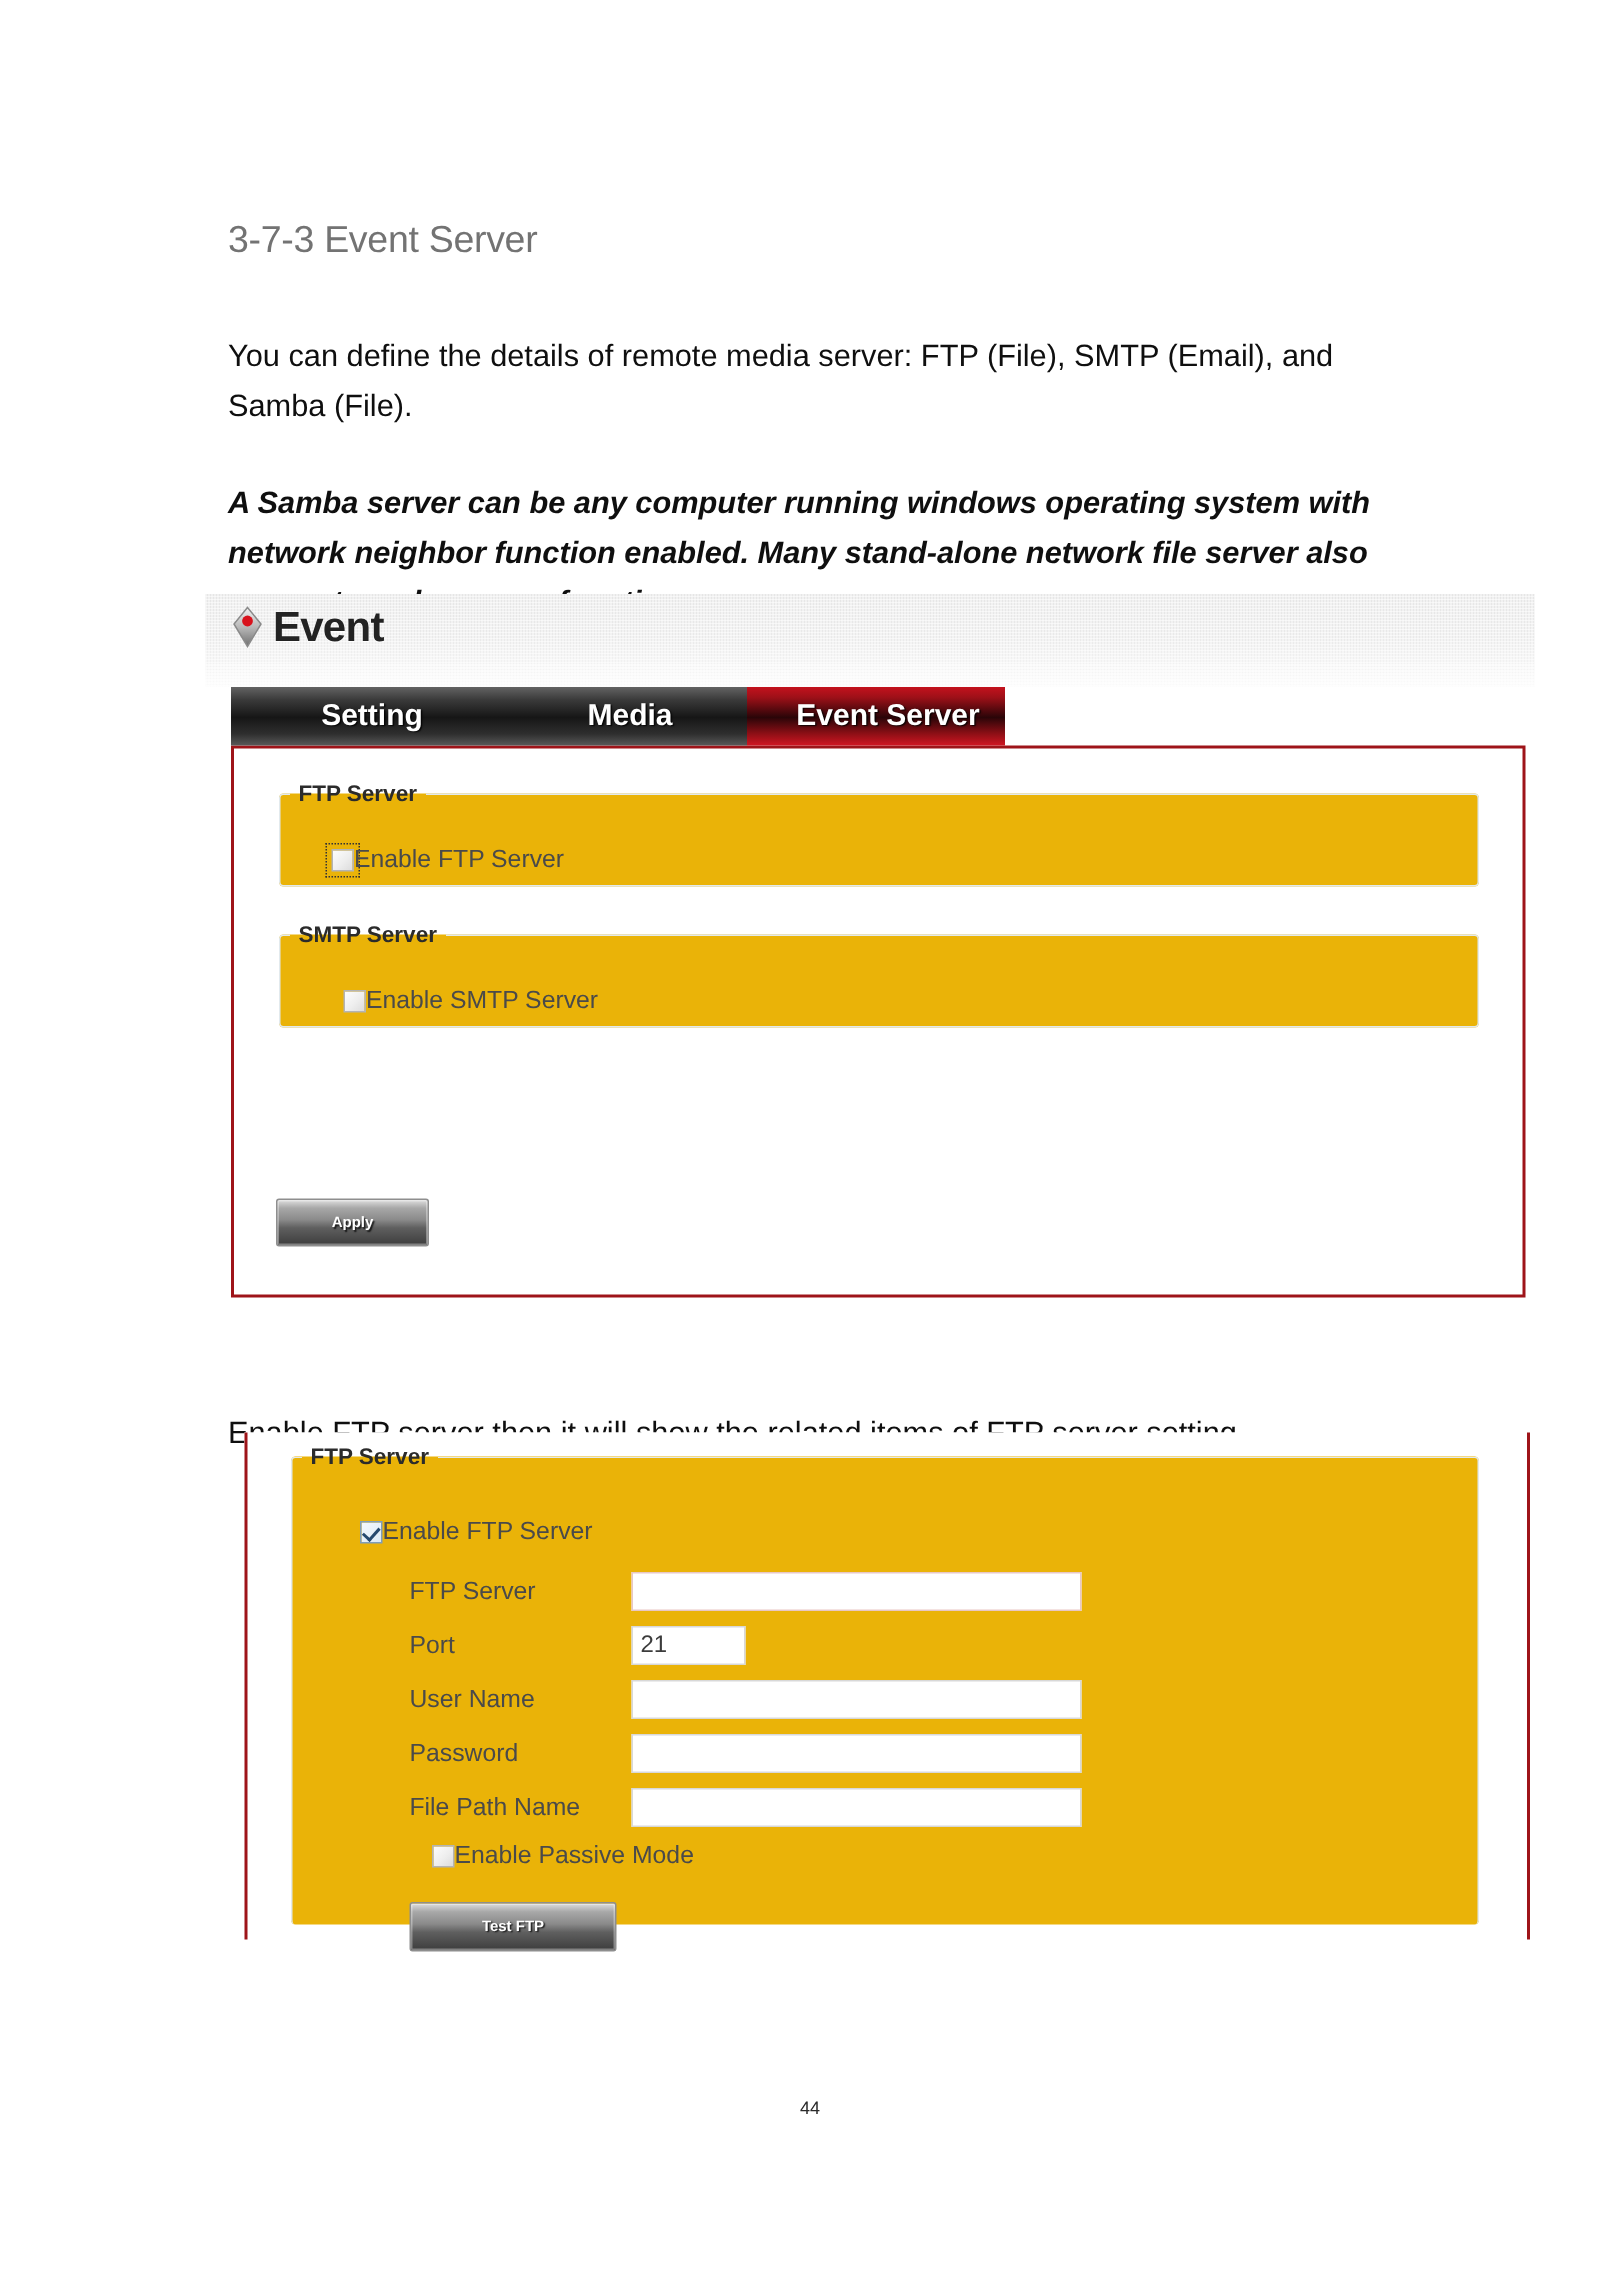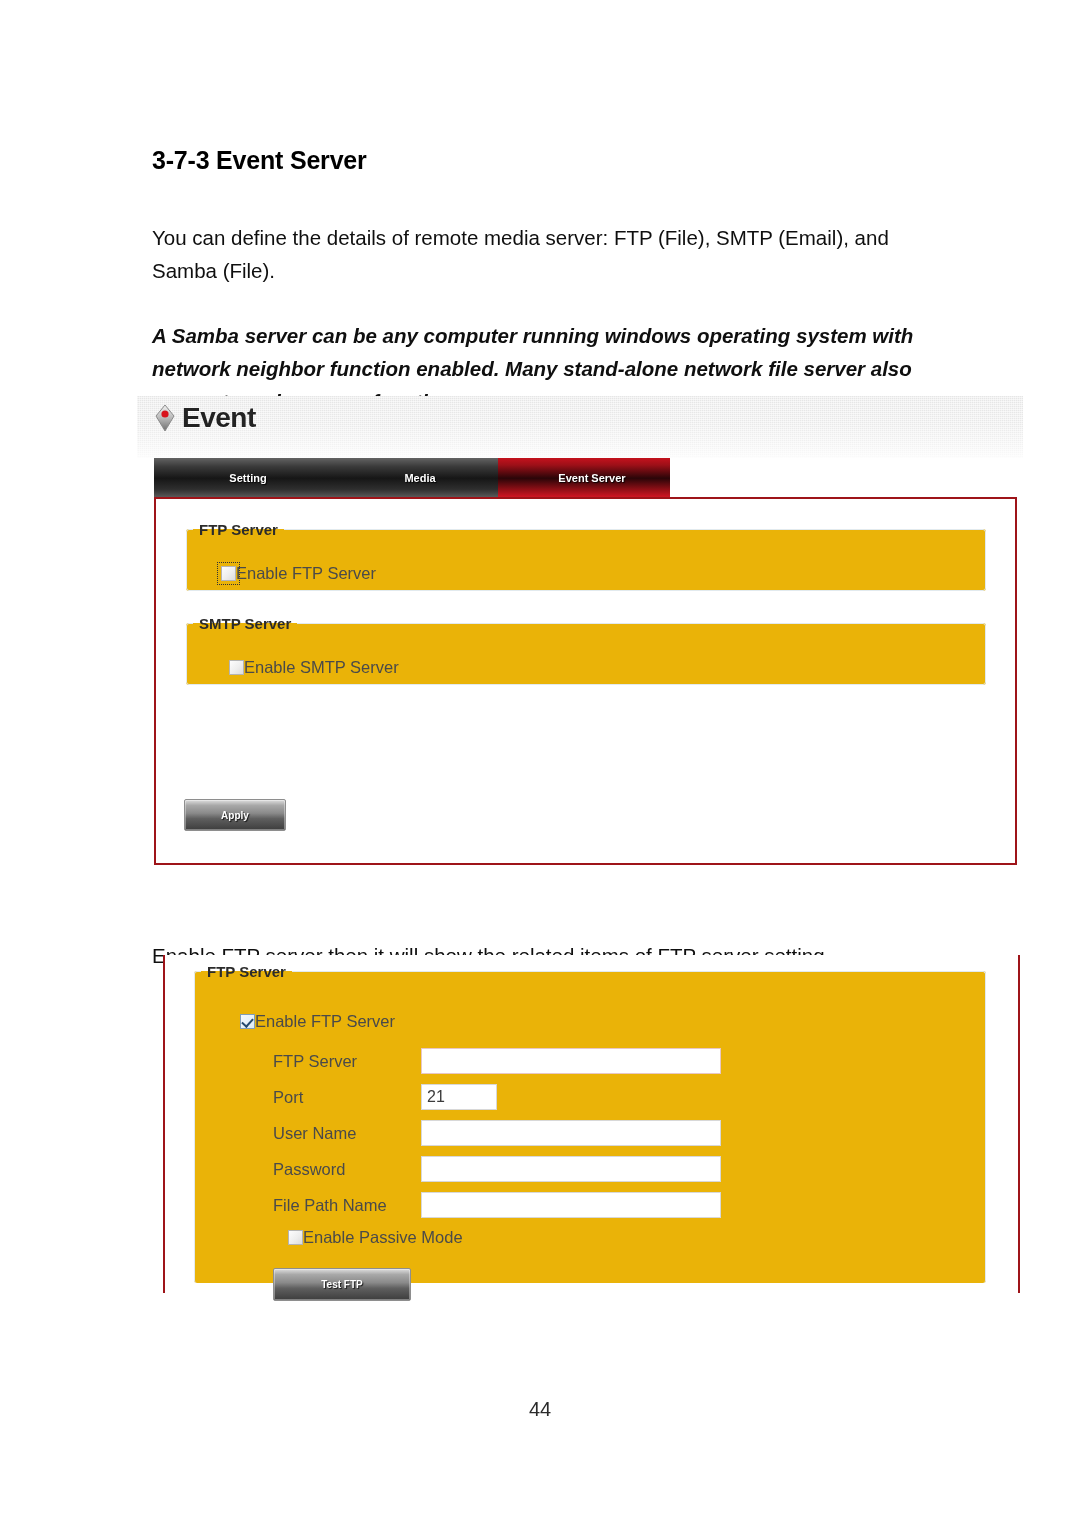--- a/index.html
+++ b/index.html
@@ -19,27 +19,27 @@
   
   .doc {
     position: absolute;
     left: 152px;
     top: 0;
     width: 880px;
   }
 
   .heading {
     font-size: 25px;
-    font-weight: bold;
+    font-weight: normal;
     letter-spacing: -0.2px;
     margin: 0;
     position: absolute;
     left: 0;
     top: 146px;
-    color: #000000;
+    color: #737373;
   }
 
   .para {
     position: absolute;
     left: 0;
     width: 800px;
     font-size: 20.5px;
     line-height: 33px;
     color: #0f0f0f;
   }
@@ -112,21 +112,21 @@
     display: flex;
     height: 39px;
     z-index: 3;
   }
   .tab {
     width: 172px;
     height: 39px;
     display: flex;
     align-items: center;
     justify-content: center;
-    font-size: 11px;
+    font-size: 20px;
     font-weight: bold;
     color: #ffffff;
     text-shadow: 1px 1px 1px rgba(0,0,0,0.85);
     background: linear-gradient(180deg, #636363 0%, #3a3a3a 22%, #161616 52%, #2e2e2e 80%, #585858 100%);
     box-sizing: border-box;
     padding-left: 16px;
   }
   .tab.active {
     width: 172px;
     background: linear-gradient(180deg, #c4121d 0%, #9d1018 18%, #2a0508 52%, #8e0f16 80%, #cf1622 100%);
@@ -260,21 +260,21 @@
   .fld-input.accent { border-color: #e8c7c5; }
   .fld-input.wide { width: 300px; }
   .fld-input.small { width: 76px; }
 
   .page-num {
     position: absolute;
     left: 0;
     right: 0;
     top: 1398px;
     text-align: center;
-    font-size: 20px;
+    font-size: 12px;
     color: #2b2b2b;
   }
 </style>
 </head>
 <body>
 
 <div class="doc">
 
   <h1 class="heading">3-7-3 Event Server</h1>
 

